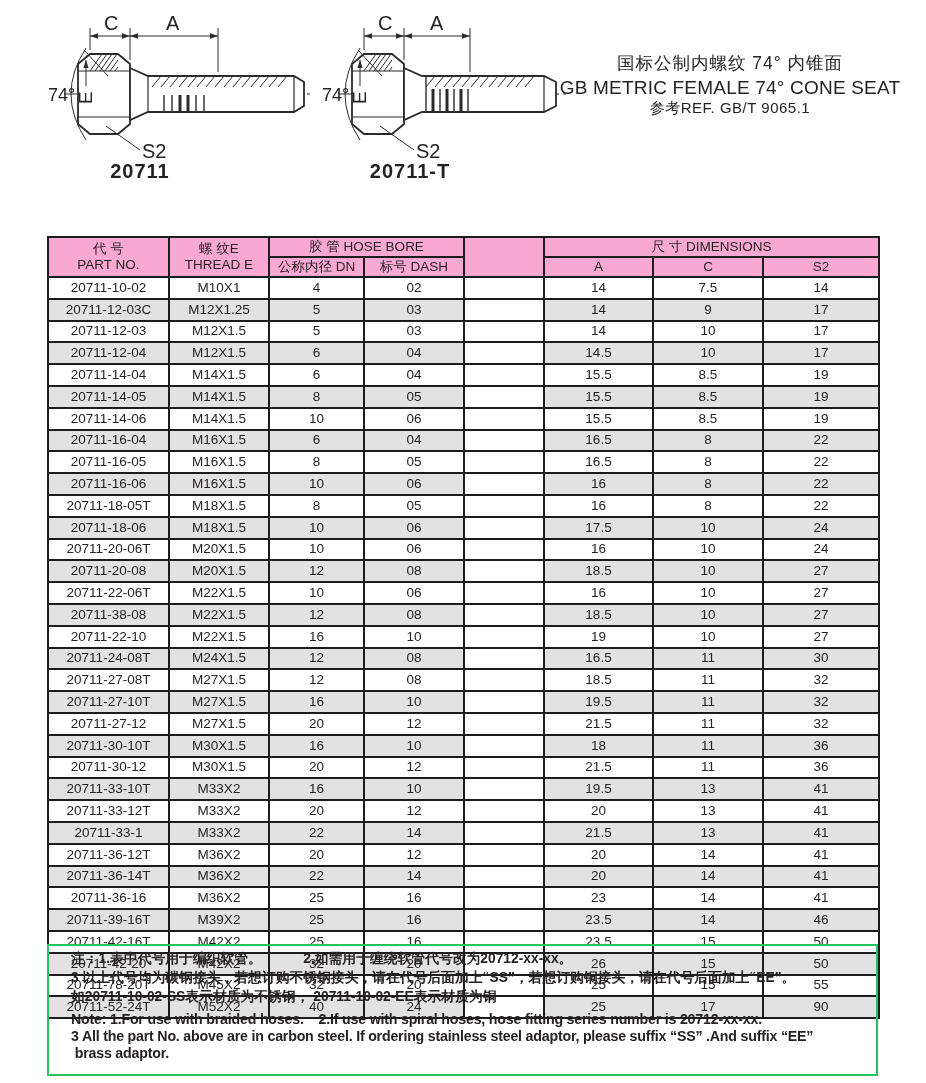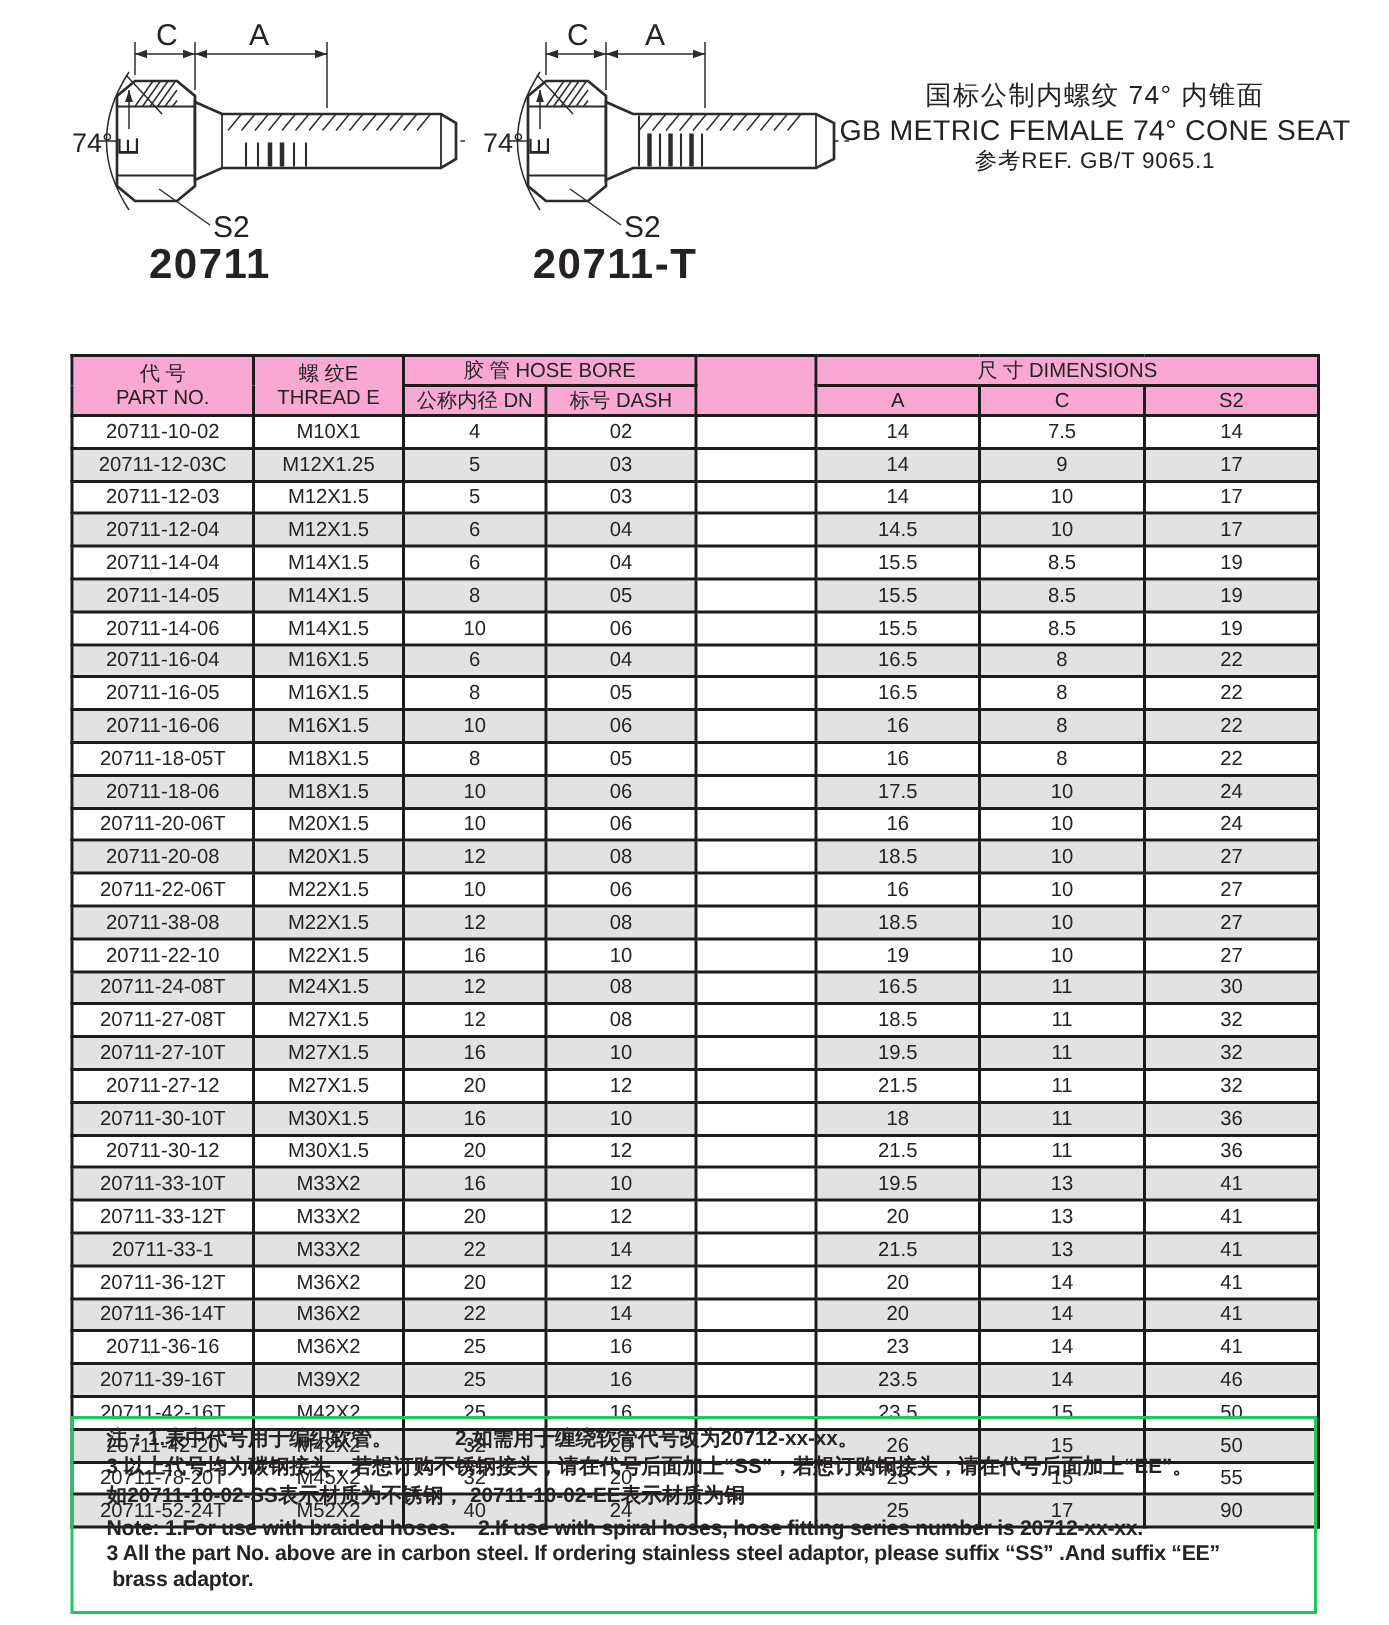--- a/index.html
+++ b/index.html
@@ -3,21 +3,21 @@
 <meta charset="utf-8">
 <style>
   html,body{margin:0;padding:0;background:#ffffff;}
   body{width:926px;height:1083px;font-family:"Liberation Sans","DejaVu Sans",sans-serif;color:#262223;}
   .page{position:relative;width:926px;height:1083px;background:#fff;overflow:hidden;}
 
   
   .diagram-svg{position:absolute;top:14px;}
   #diagram-left{left:48px;}
   #diagram-right{left:322px;}
-  .diagram-caption{position:absolute;top:160px;font-size:28px;font-weight:bold;letter-spacing:1px;text-align:center;width:140px;}
+  .diagram-caption{position:absolute;top:160px;font-size:20px;font-weight:bold;letter-spacing:1px;text-align:center;width:140px;}
   #caption-left{left:70px;}
   #caption-right{left:340px;}
 
   
   .title-block{position:absolute;left:528px;top:50px;width:404px;text-align:center;}
   .title-zh{font-size:17.5px;line-height:26px;letter-spacing:1px;}
   .title-en{font-size:19px;line-height:23px;letter-spacing:0.2px;}
   .title-ref{font-size:15px;line-height:18px;letter-spacing:0.5px;}
 
   

